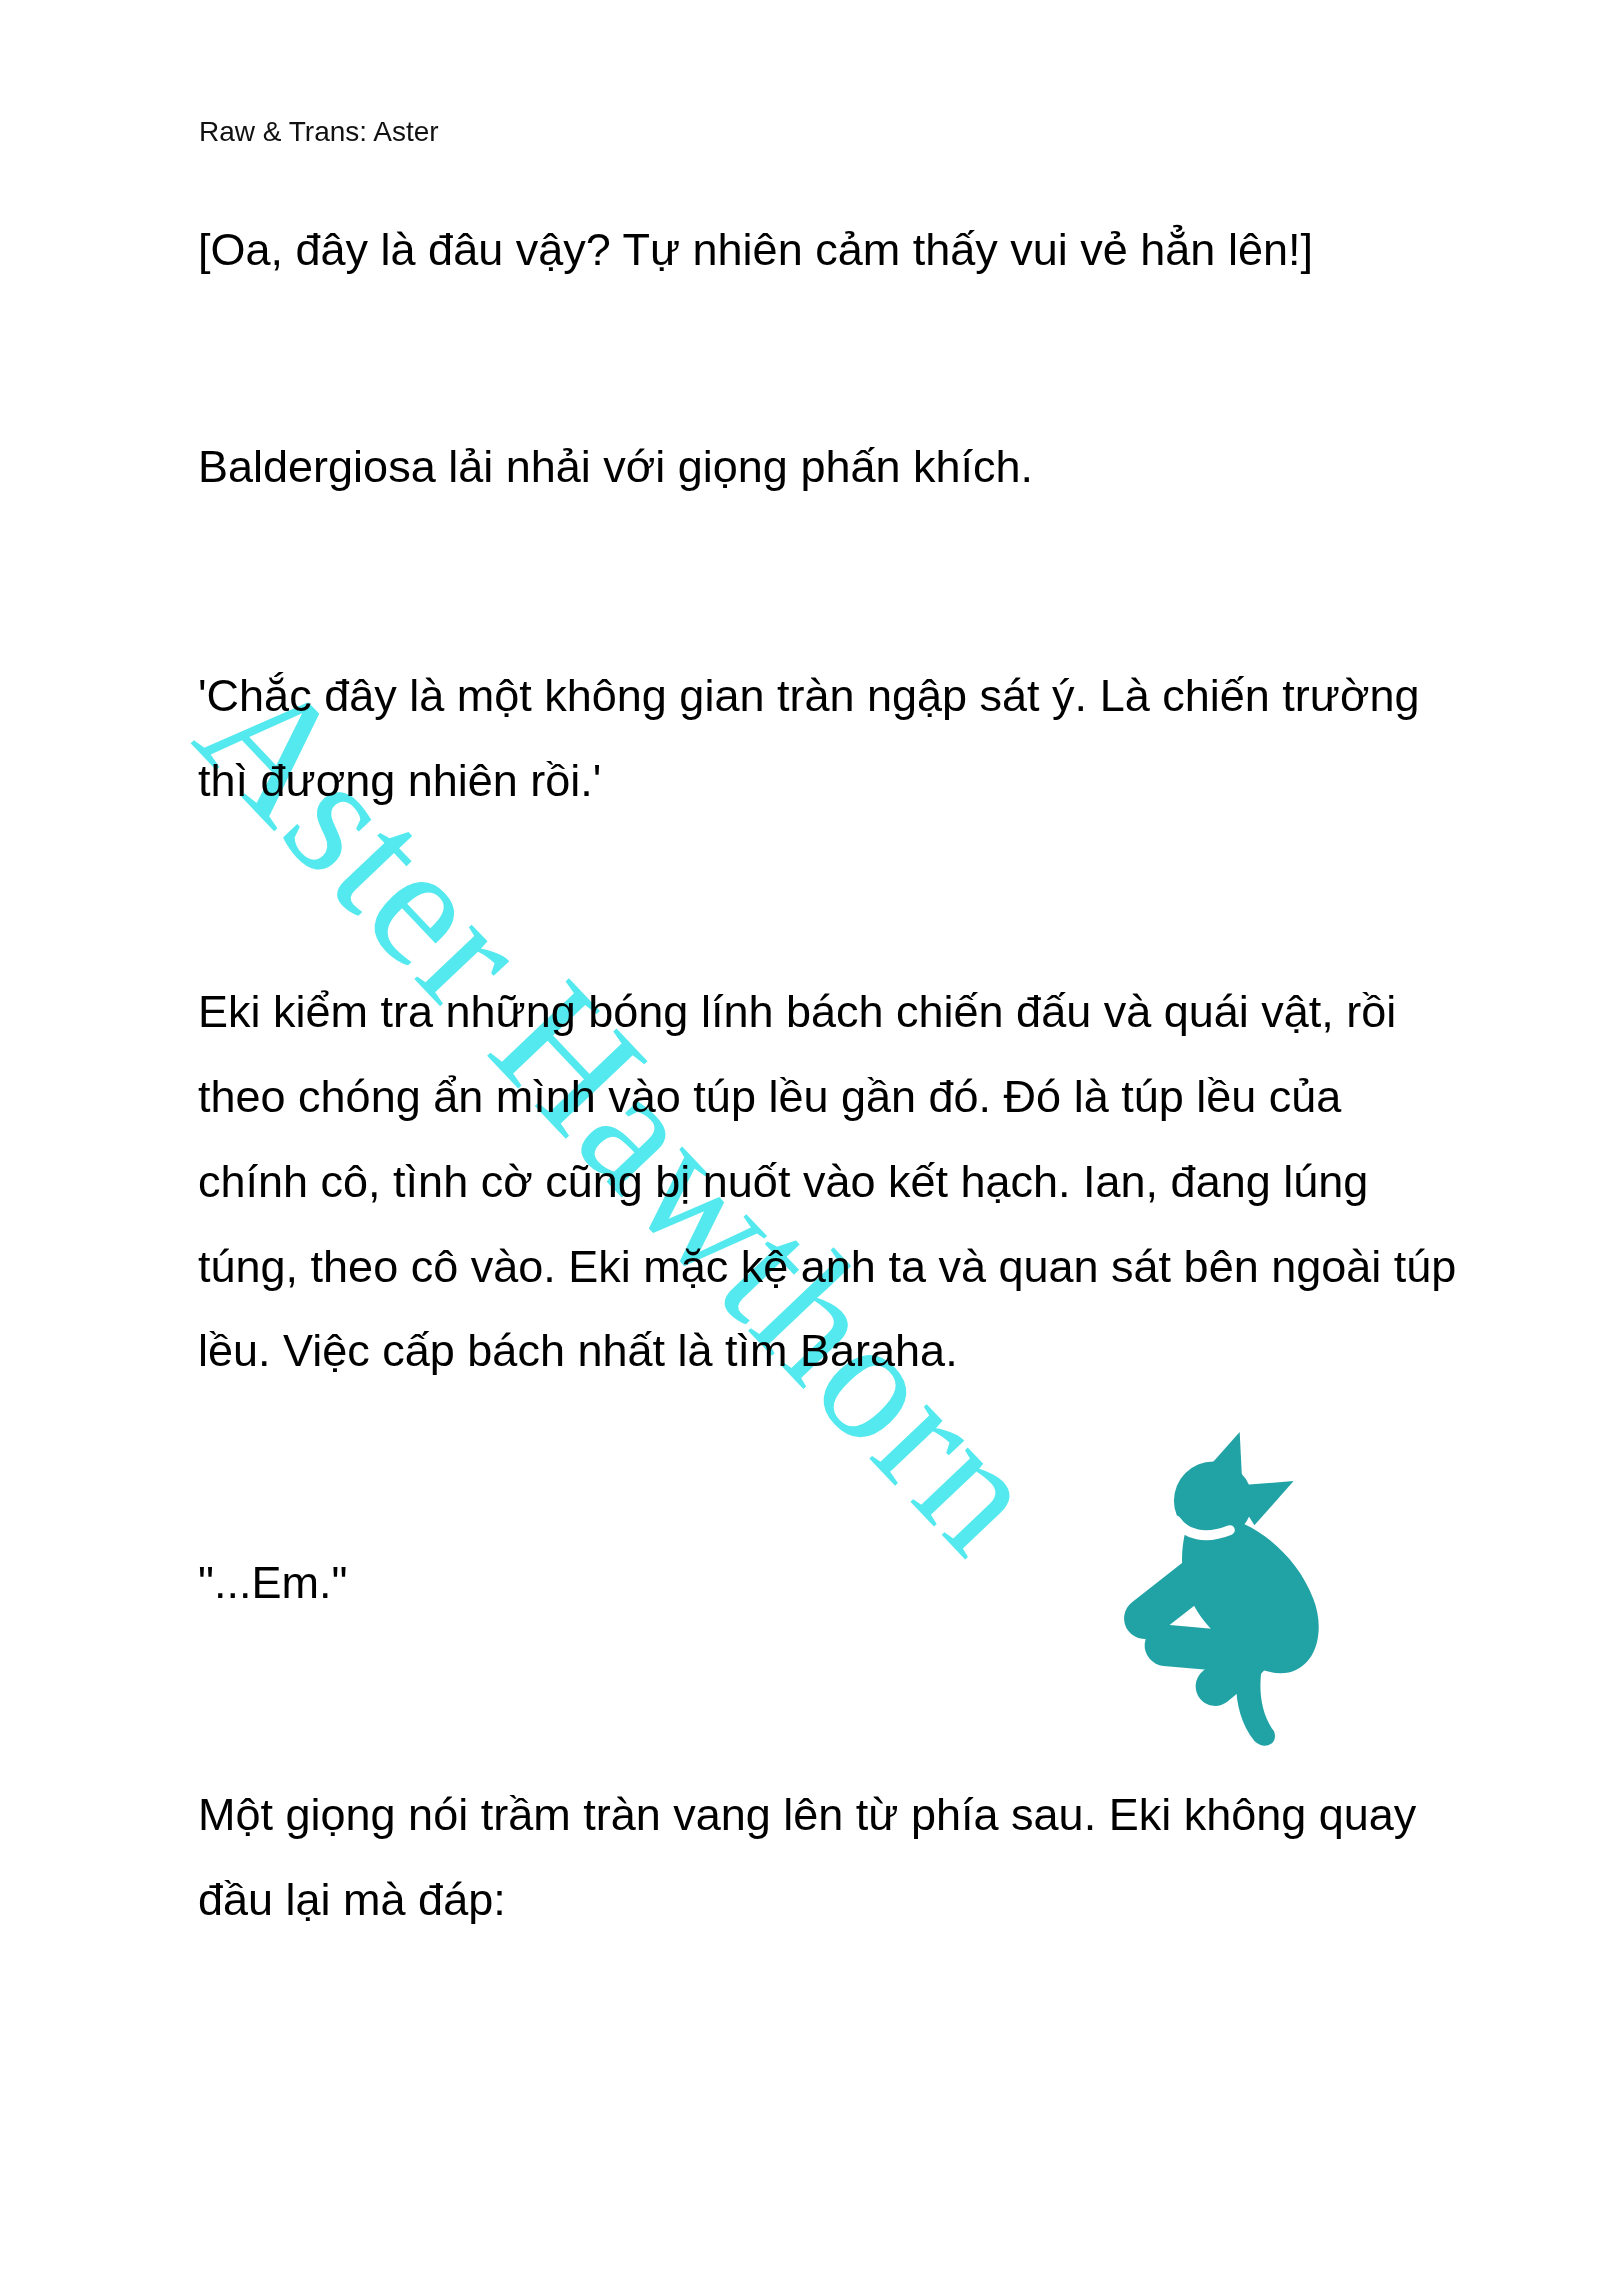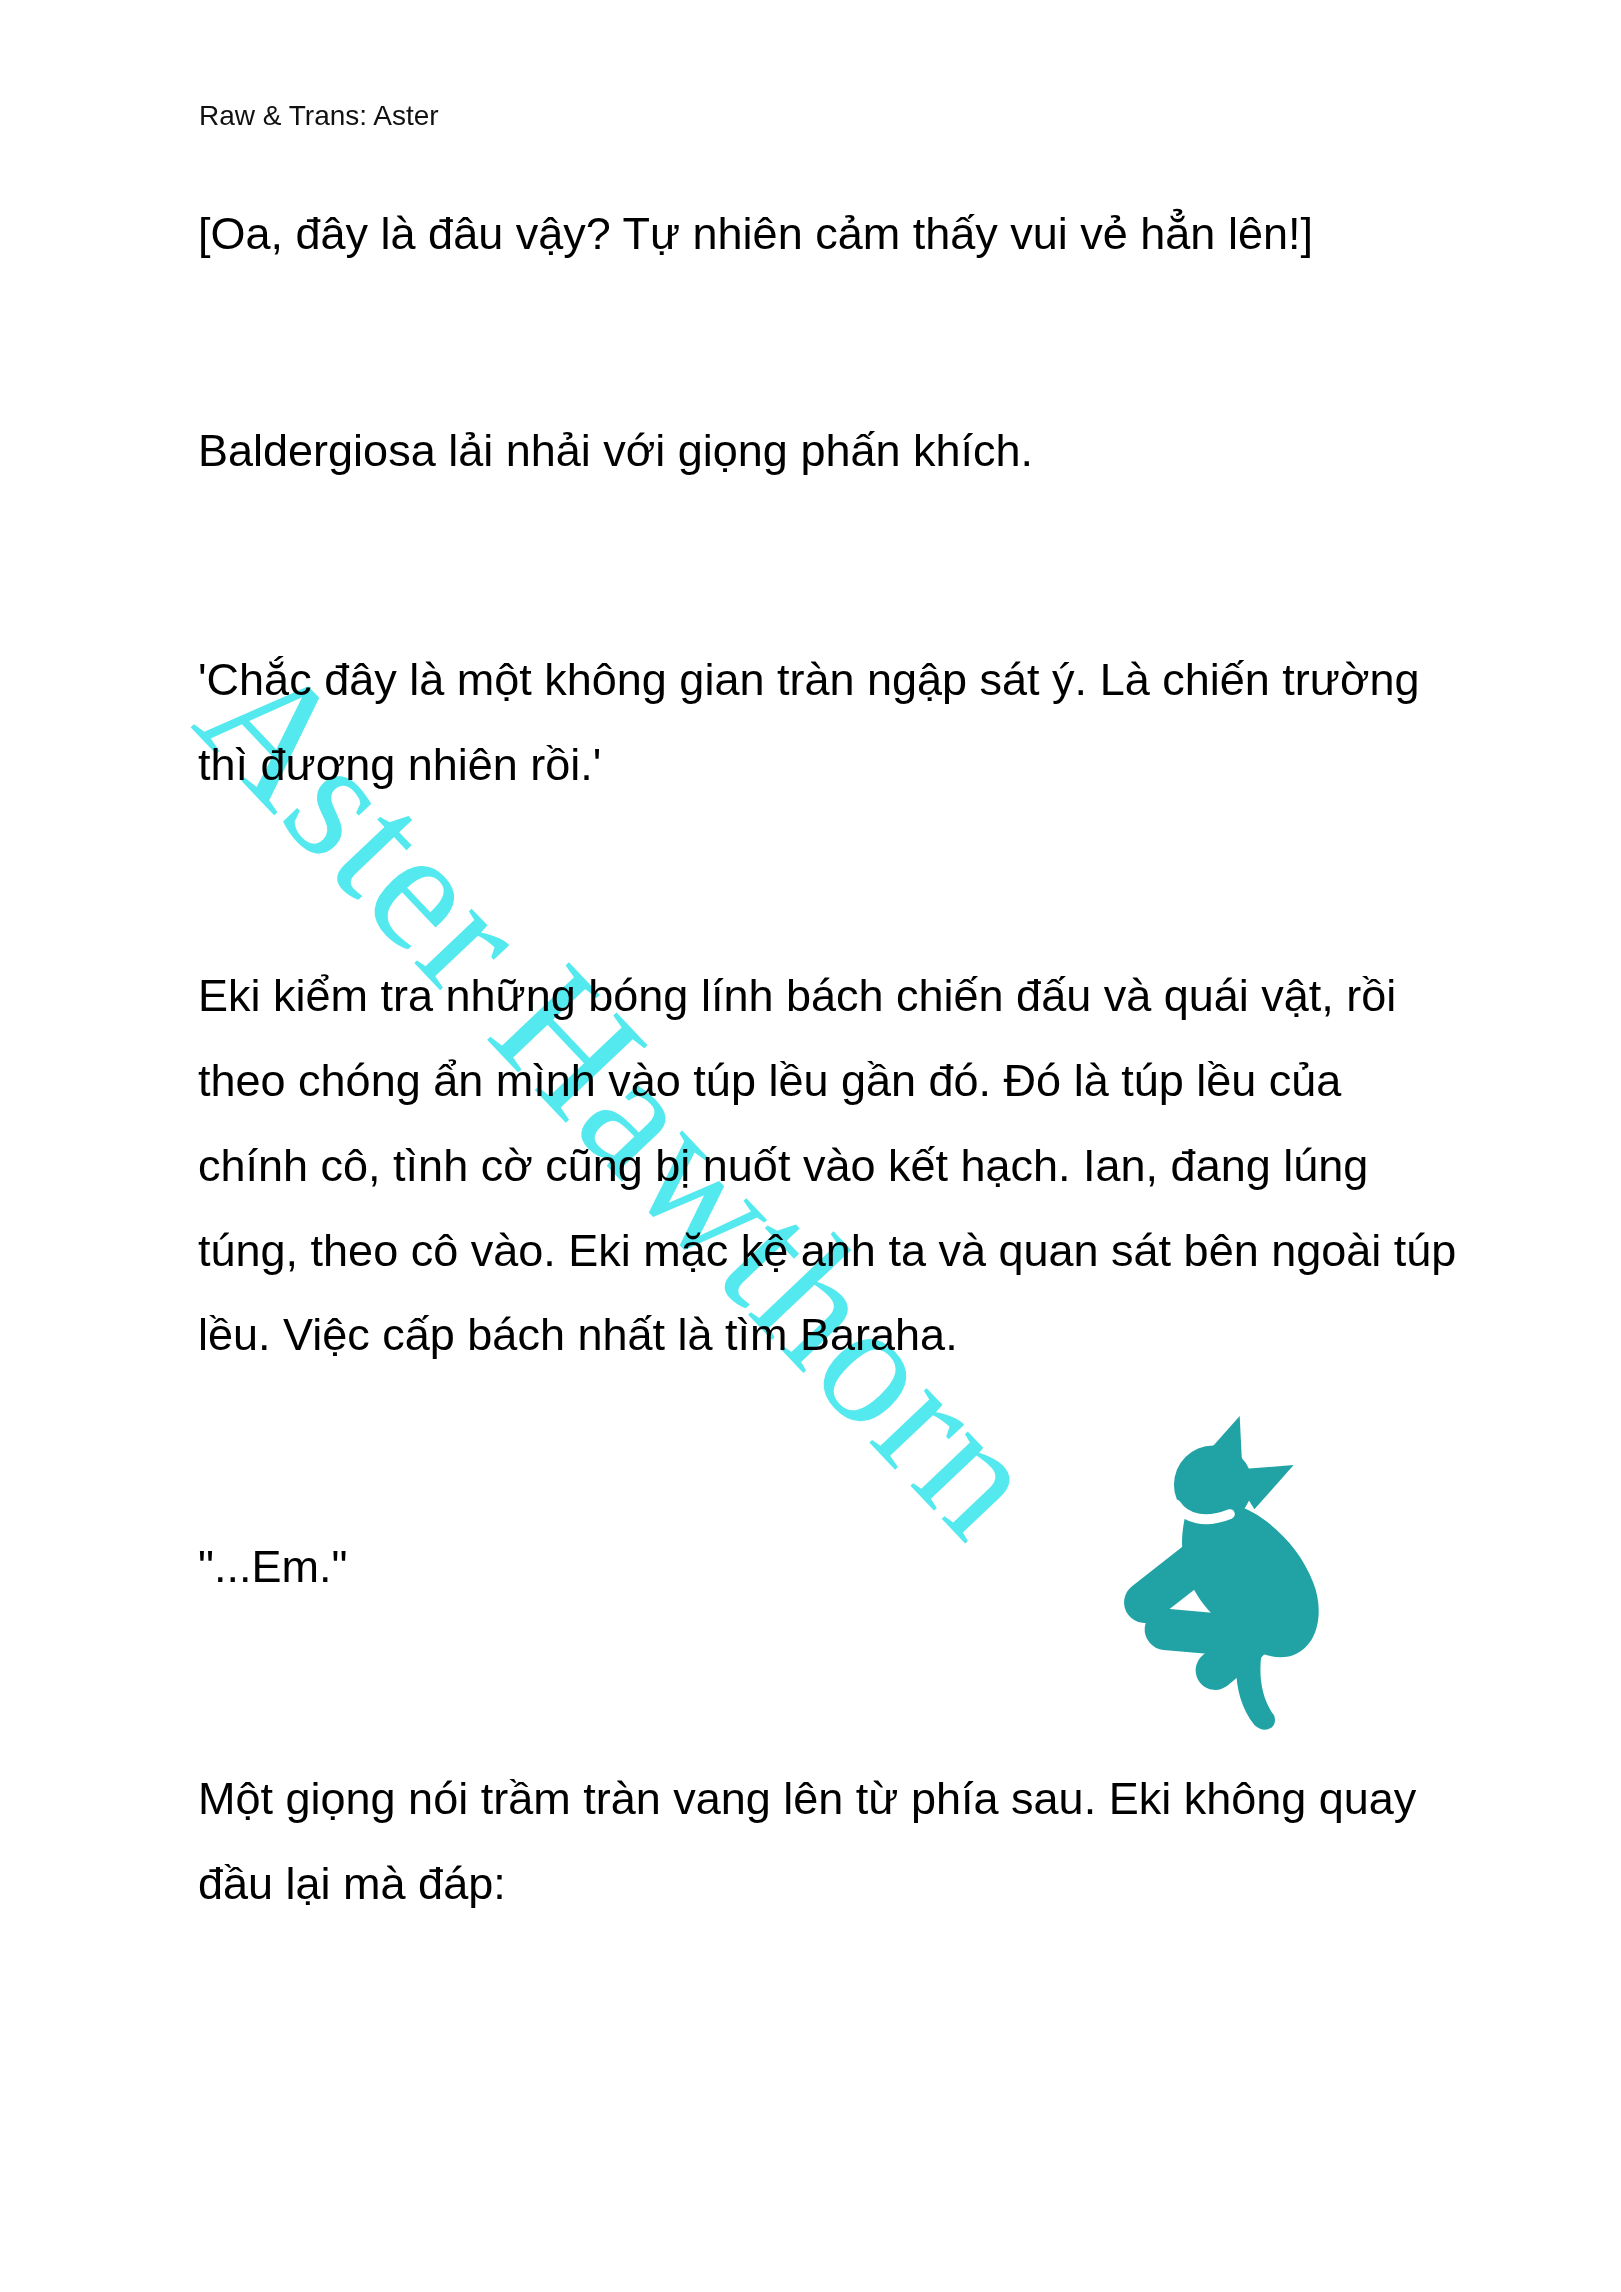--- a/index.html
+++ b/index.html
@@ -1,17 +1,17 @@
 <!DOCTYPE html>
 <html><head>
 <meta charset="utf-8">
 <style>
   html, body { margin: 0; padding: 0; background: #ffffff; }
   body { width: 1621px; height: 2293px; position: relative; overflow: hidden; }
-  .page { position: absolute; left: 0; top: 0; width: 1621px; height: 1710px; background: #ffffff; }
+  .page { position: absolute; left: 0; top: 16px; width: 1621px; height: 1710px; background: #ffffff; }
   .header {
     position: absolute; left: 199px; top: 99px;
     font-family: "Liberation Sans", sans-serif; font-size: 28px; color: #111;
     line-height: 33px; white-space: nowrap;
   }
   .line {
     position: absolute; left: 198px;
     font-family: Liberation Sans, sans-serif; font-size: 45px; color: #000;
     line-height: 51px; white-space: nowrap;
   }

